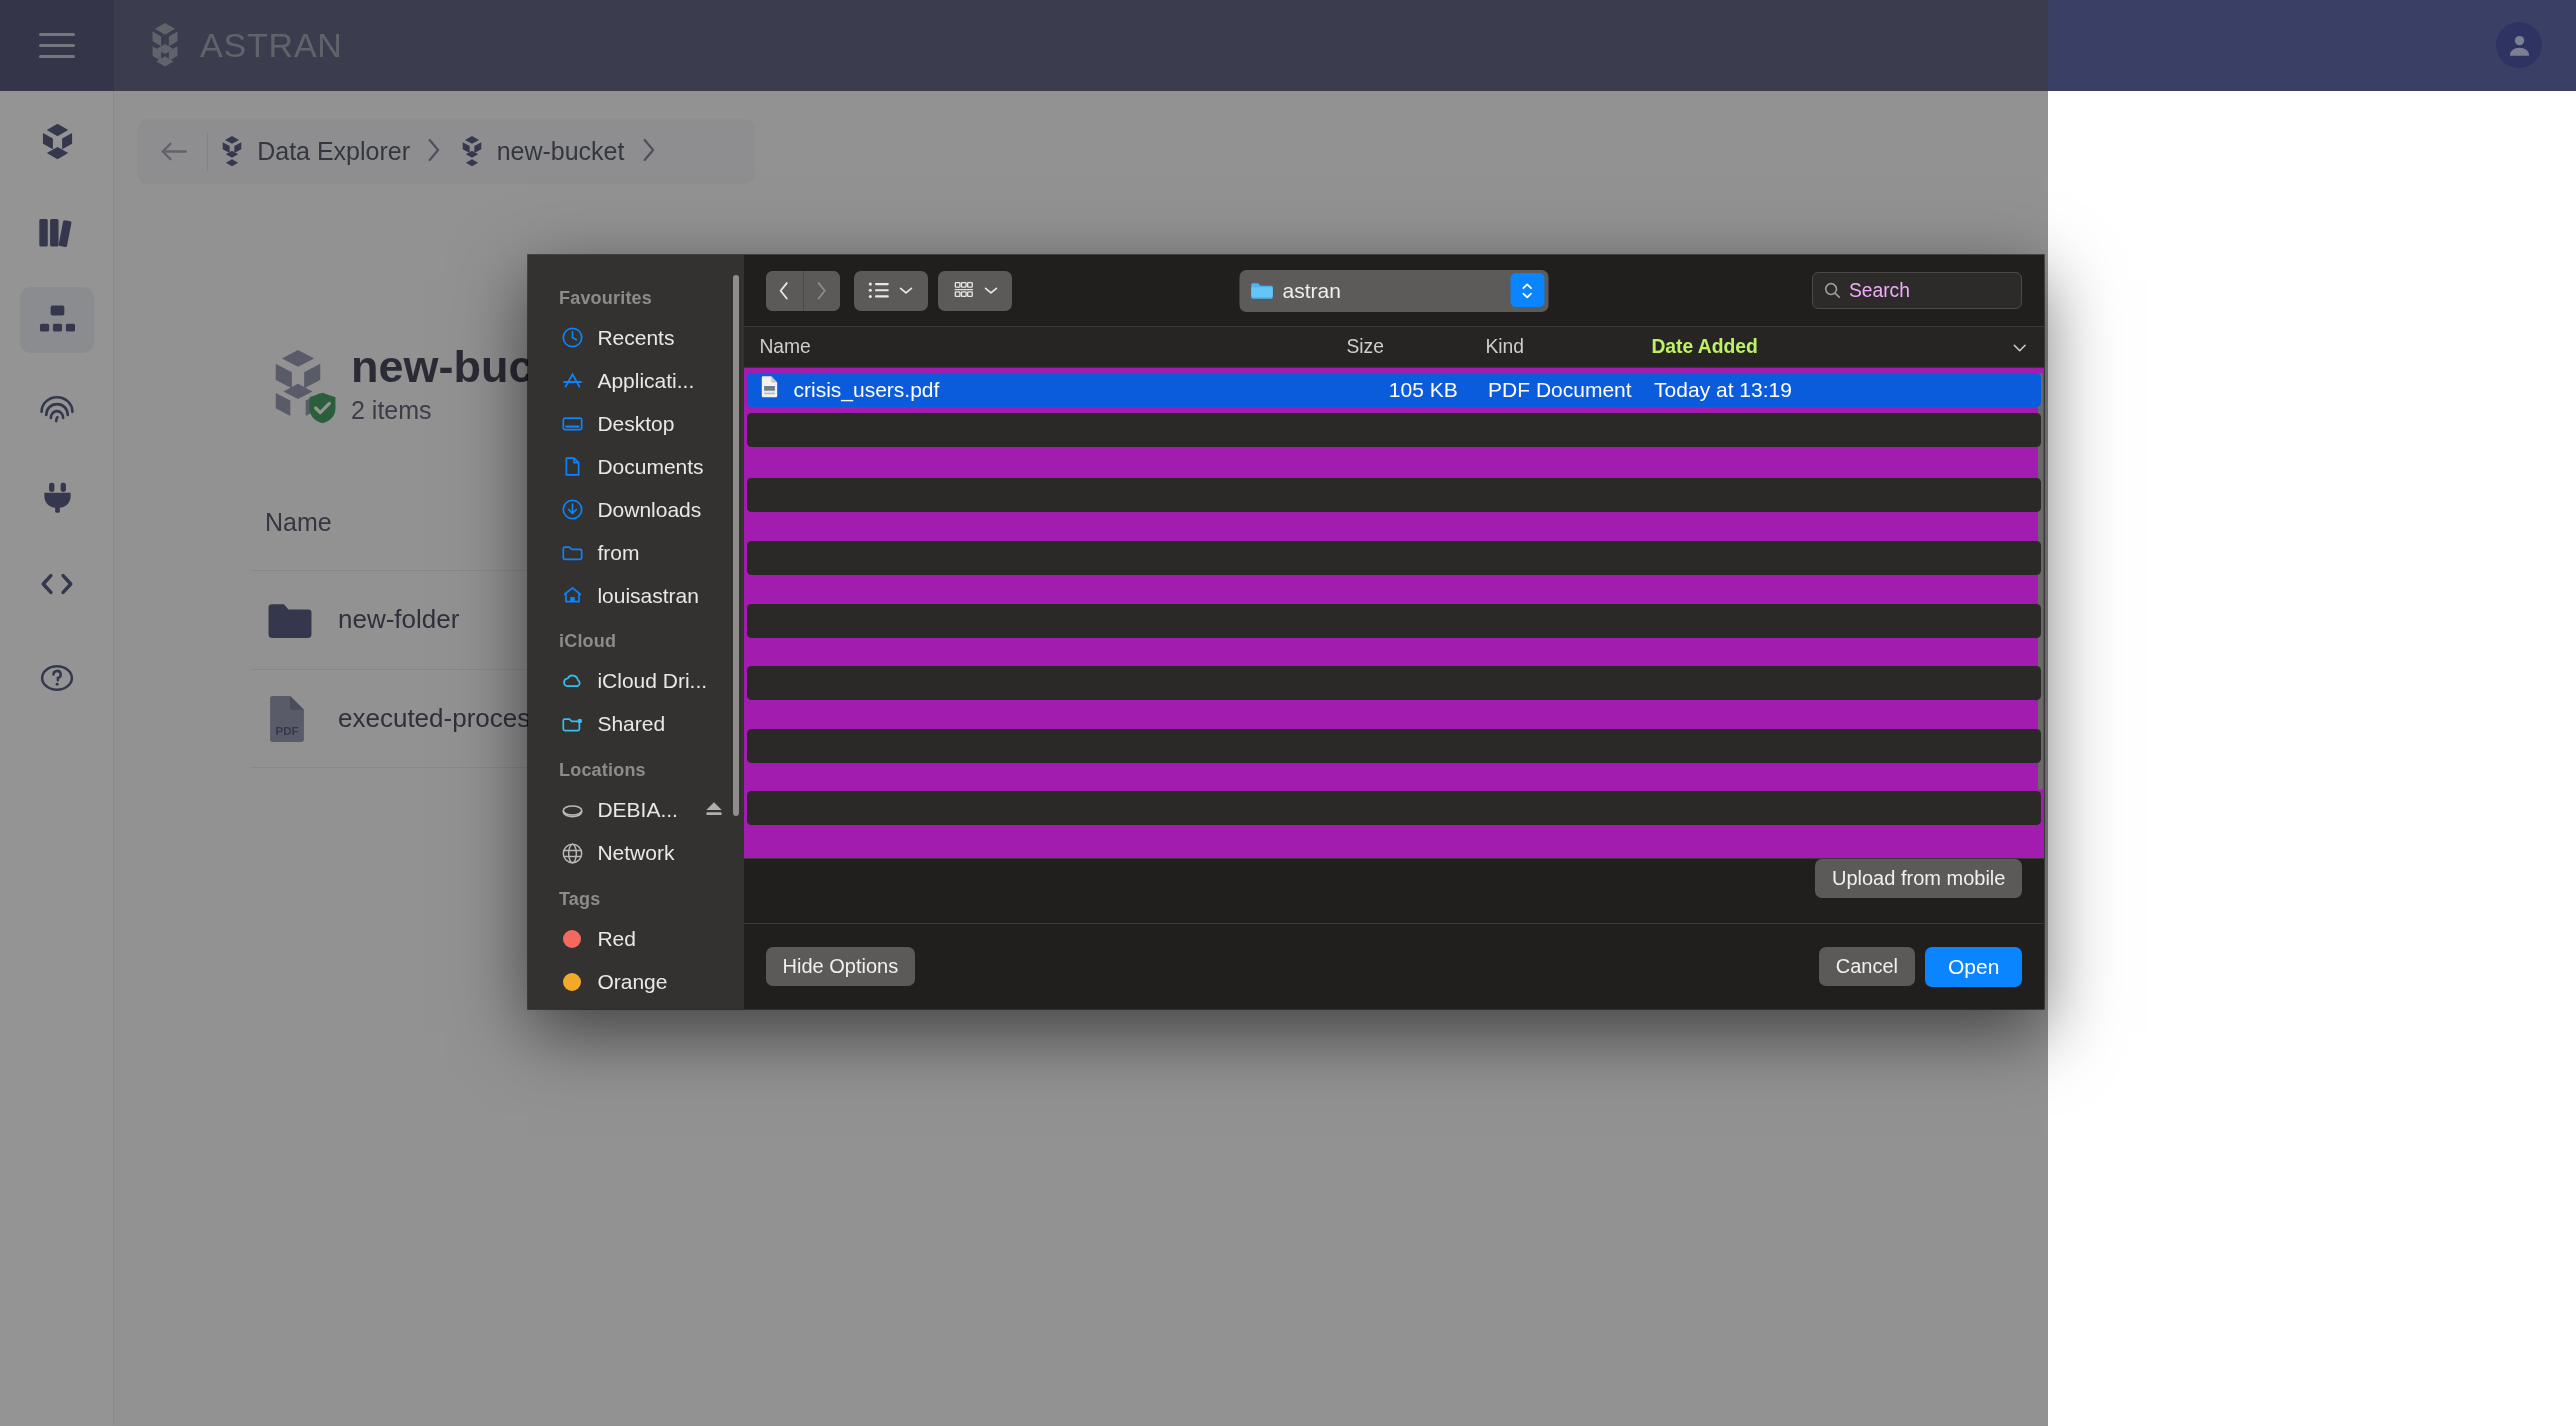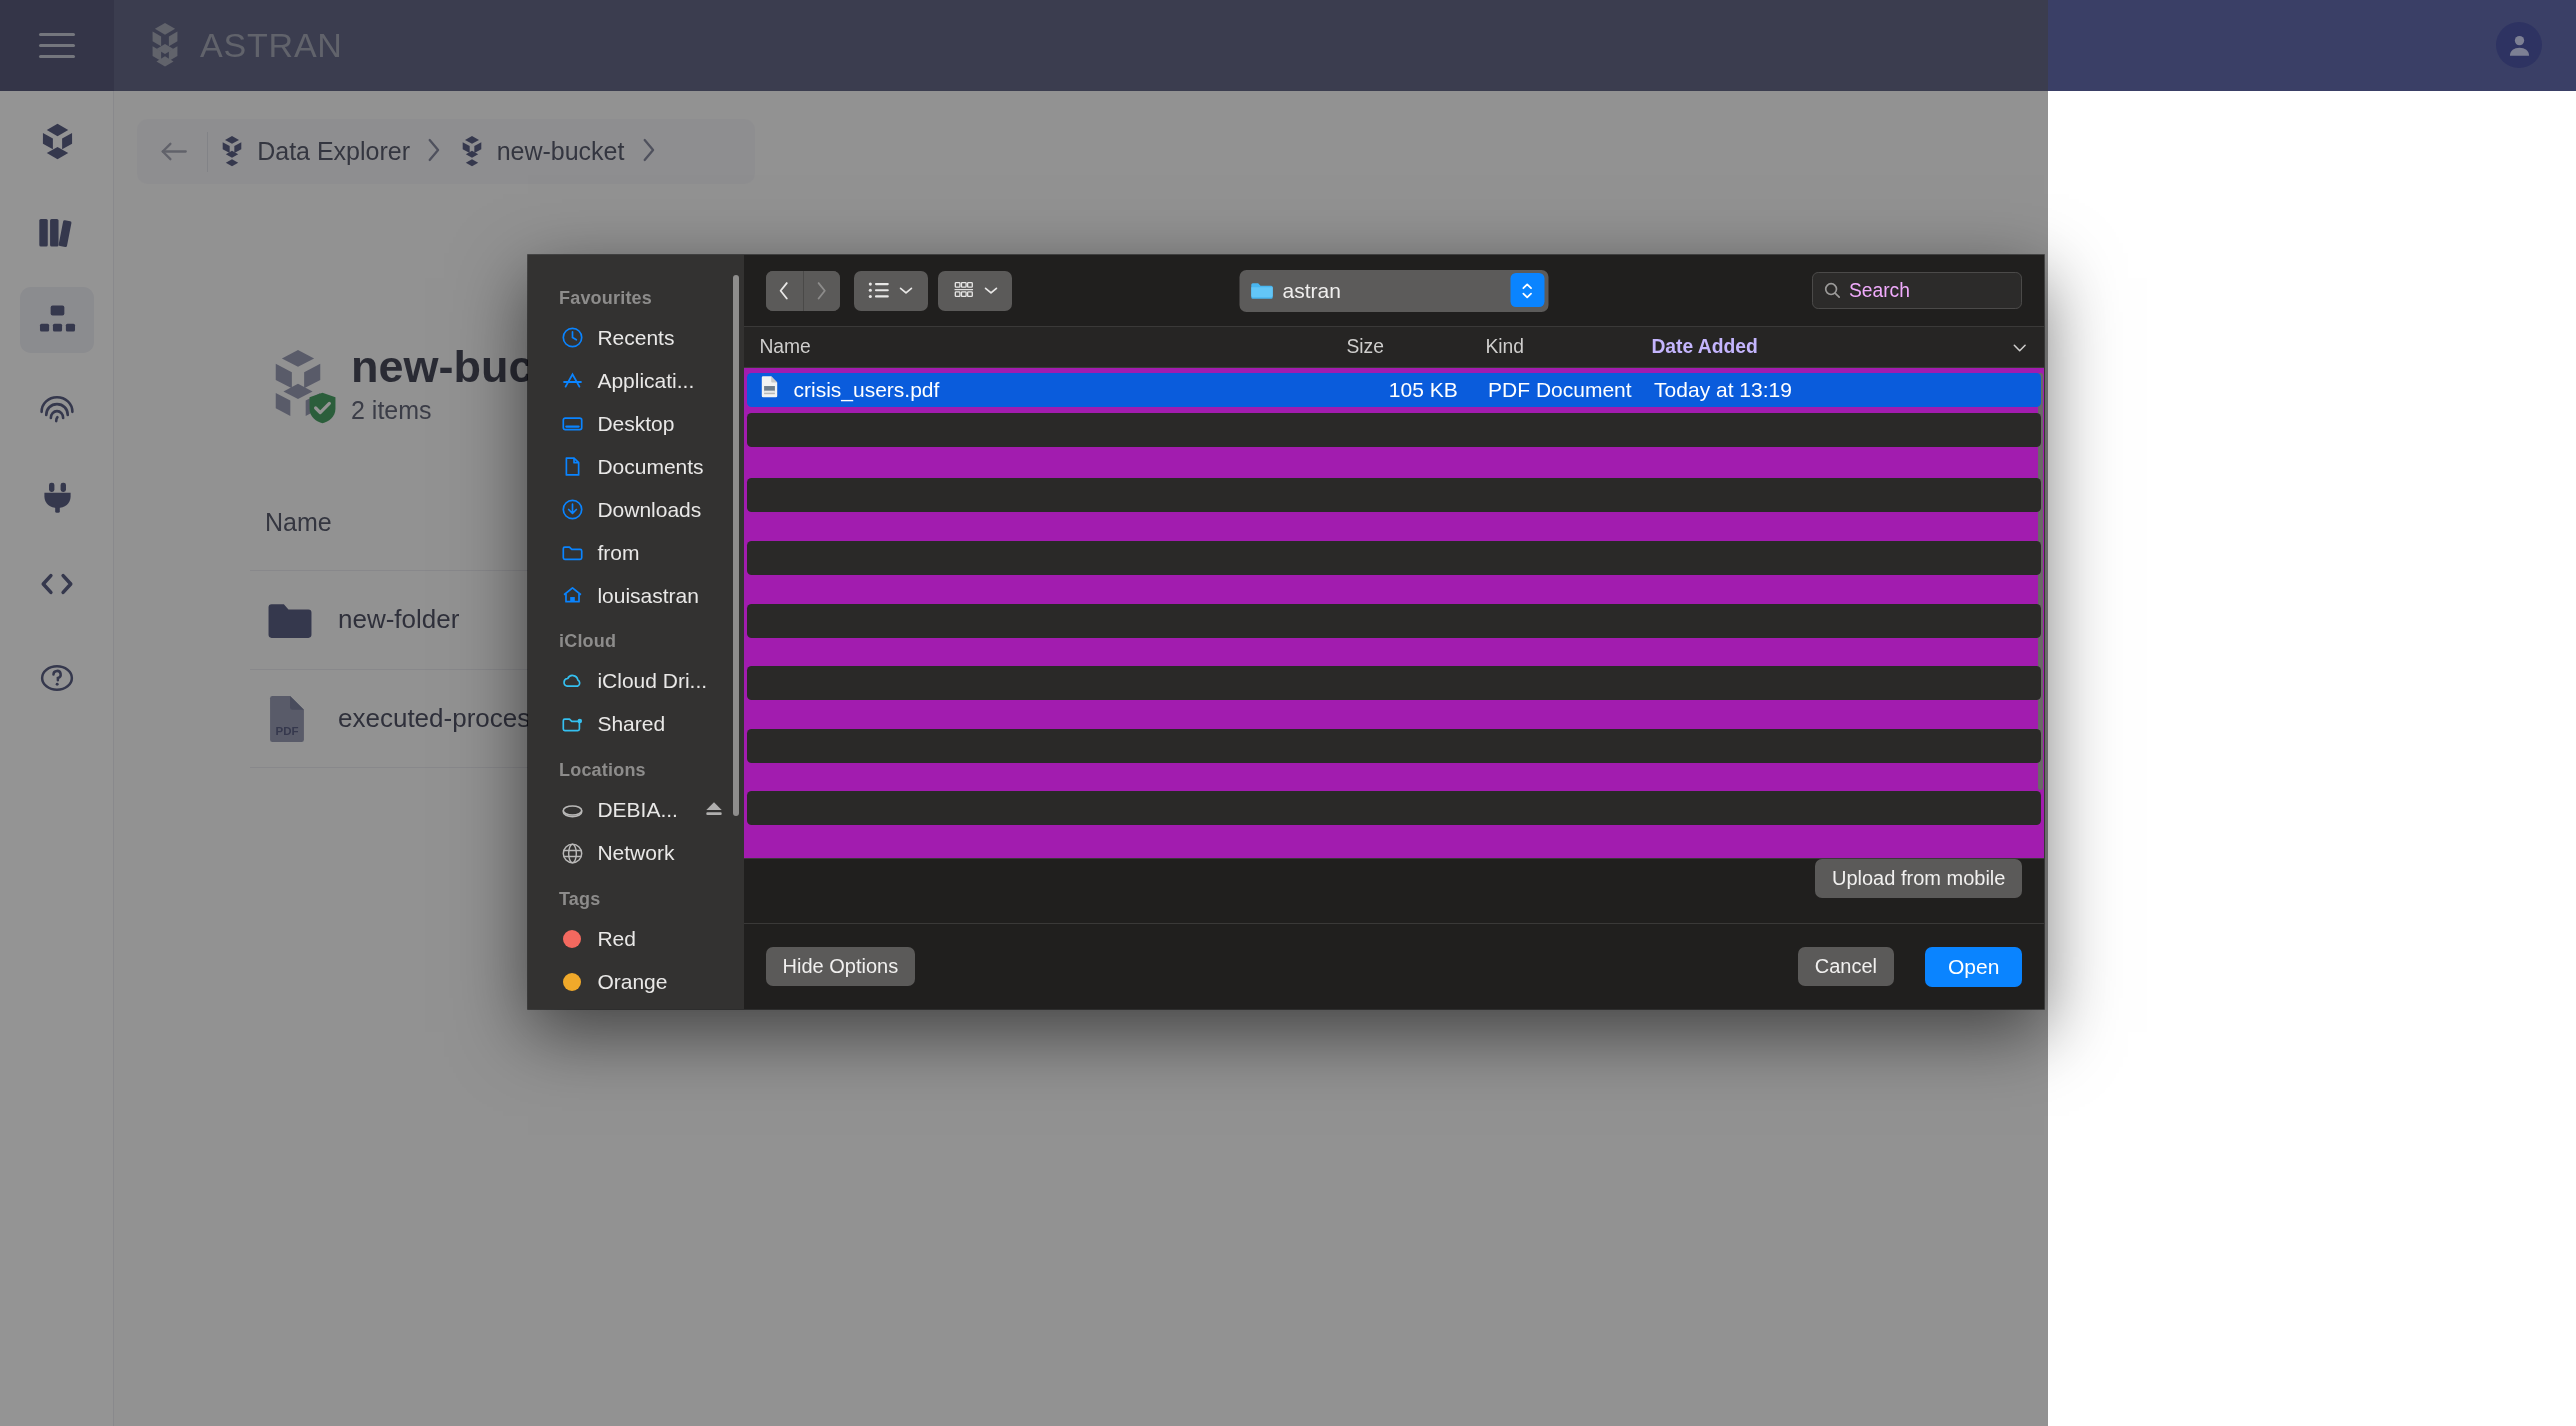--- a/index.html
+++ b/index.html
@@ -93,21 +93,21 @@
   .fl-row { position:absolute; left: 3.1px; right: 3.1px; height: 34px; }
   .fl-row.stripe { background:#2a2928; border-radius: 4.6px; }
   .fl-row.selected { background:#0a5cdc; border-radius: 4.6px; display:flex; align-items:center; color:#ffffff; font-size: 21px; }
   .fl-row.selected .fname { margin-left: 12.4px; }
   .fl-row.selected .fico { margin-left: 14px; width: 20px; }
   .list-scroll { position:absolute; right: 1.5px; top: 4.6px; width: 4.6px; height: 417px; border-radius:2.3px; background:#6a6968; }
 
   .opts-bar { height: 65px; border-top:0.8px solid #3a3938; display:flex; align-items:flex-start; justify-content:flex-end; padding-right: 21.6px; flex:0 0 65px; }
   .ghost-btn { background:#5b5a59; color:#f1f0ef; border-radius: 7px; height: 39px; padding: 0 17px; display:flex; align-items:center; font-size: 20px; }
   .action-bar { height: 86px; border-top:0.8px solid #3a3938; display:flex; align-items:center; padding: 0 21.6px; flex:0 0 86px; }
-  .action-bar .right { margin-left:auto; display:flex; gap: 31px; }
+  .action-bar .right { margin-left:auto; display:flex; gap: 10px; }
   .blue-btn { background:#0a84ff; color:#fff; border-radius: 7px; height: 40px; padding: 0 23px; display:flex; align-items:center; font-size: 21px; }
 
   .dot { width: 18.5px; height: 18.5px; border-radius:50%; display:inline-block; }
 </style>
 </head>
 <body>
 
 <div id="root">
 
   <div class="app">
@@ -519,21 +519,21 @@
         </div>
       </div>
 
       <div class="col-head">
         <div class="c" style="width:587px">Name</div>
         <div class="sep" style="left:587px"></div>
         <div class="c" style="width:139px">Size</div>
         <div class="sep" style="left:726px"></div>
         <div class="c" style="width:166px">Kind</div>
         <div class="sep" style="left:892px"></div>
-        <div class="c" style="font-weight:700;color:#c4b5fd">Date Added</div>
+        <div class="c" style="font-weight:700;color:#bef264">Date Added</div>
         <span class="sortchev">
           <svg width="15.4" height="10" viewBox="0 0 20 13" fill="none" stroke="#cfcecd" stroke-width="2" stroke-linecap="round" stroke-linejoin="round">
               <path d="M3 3l7 7 7-7"></path>
             </svg>
         </span>
       </div>
 
       <div class="file-list">
         <div class="list-scroll"></div>
 

